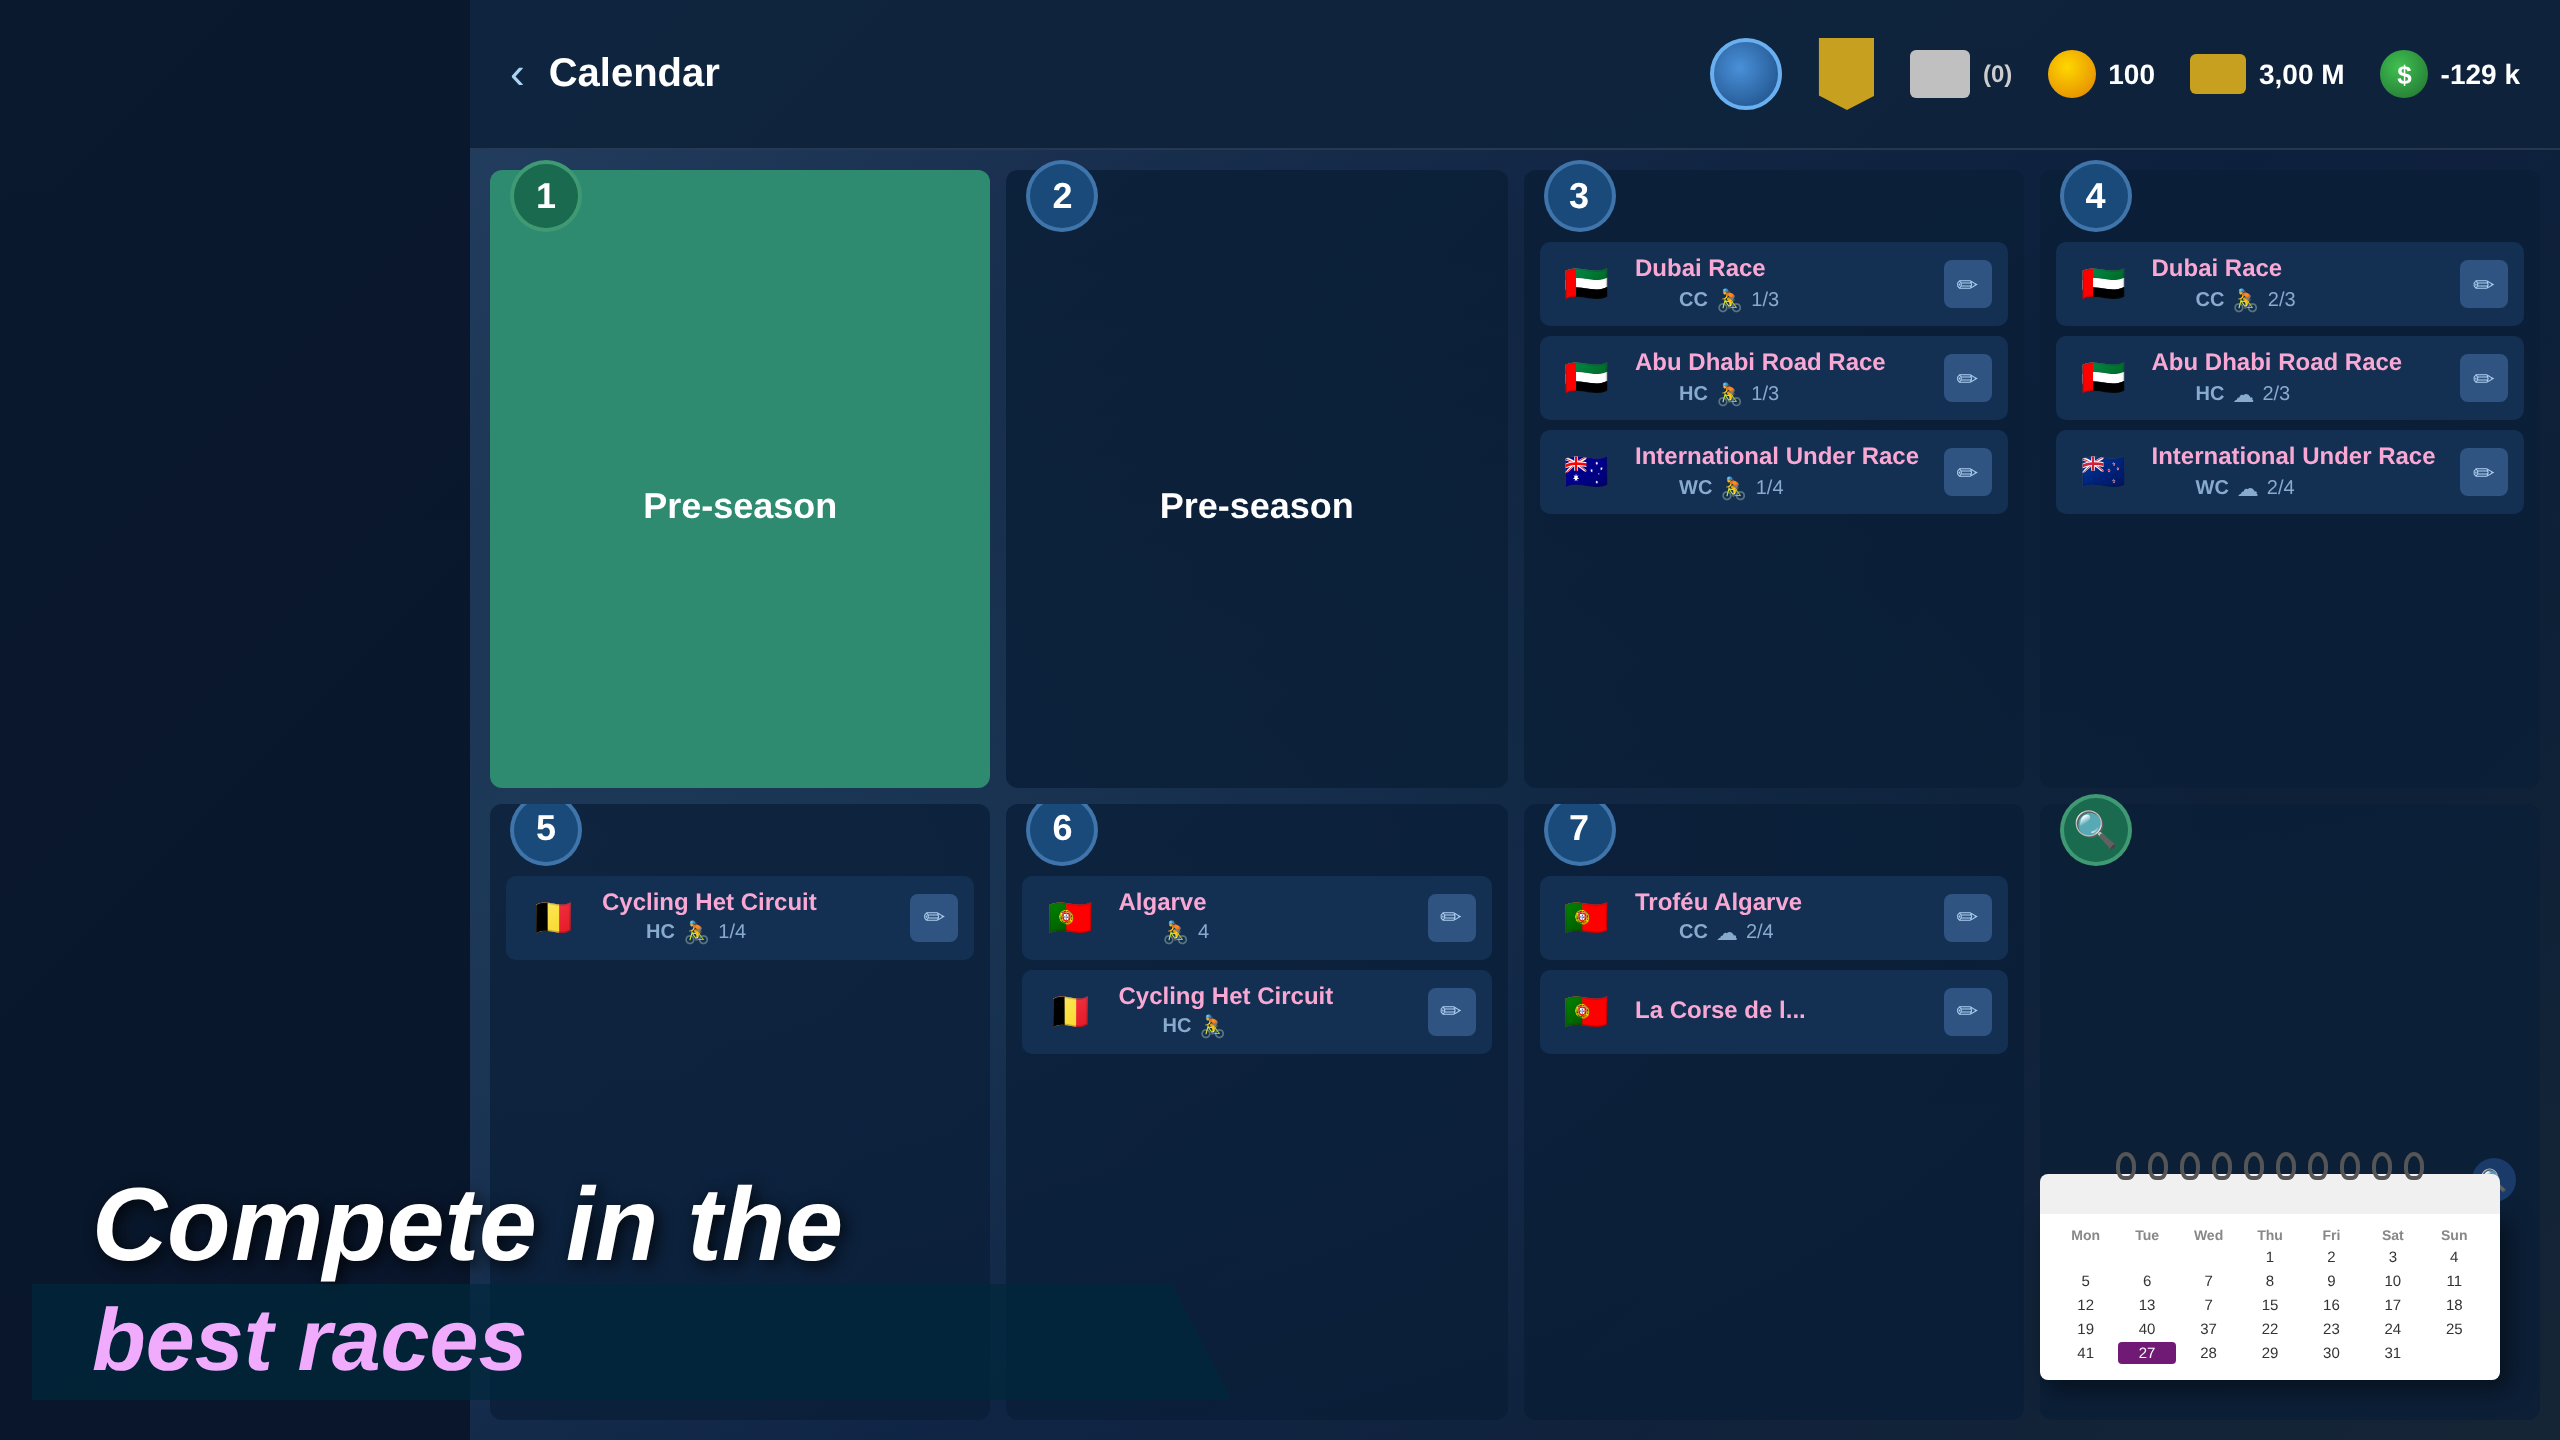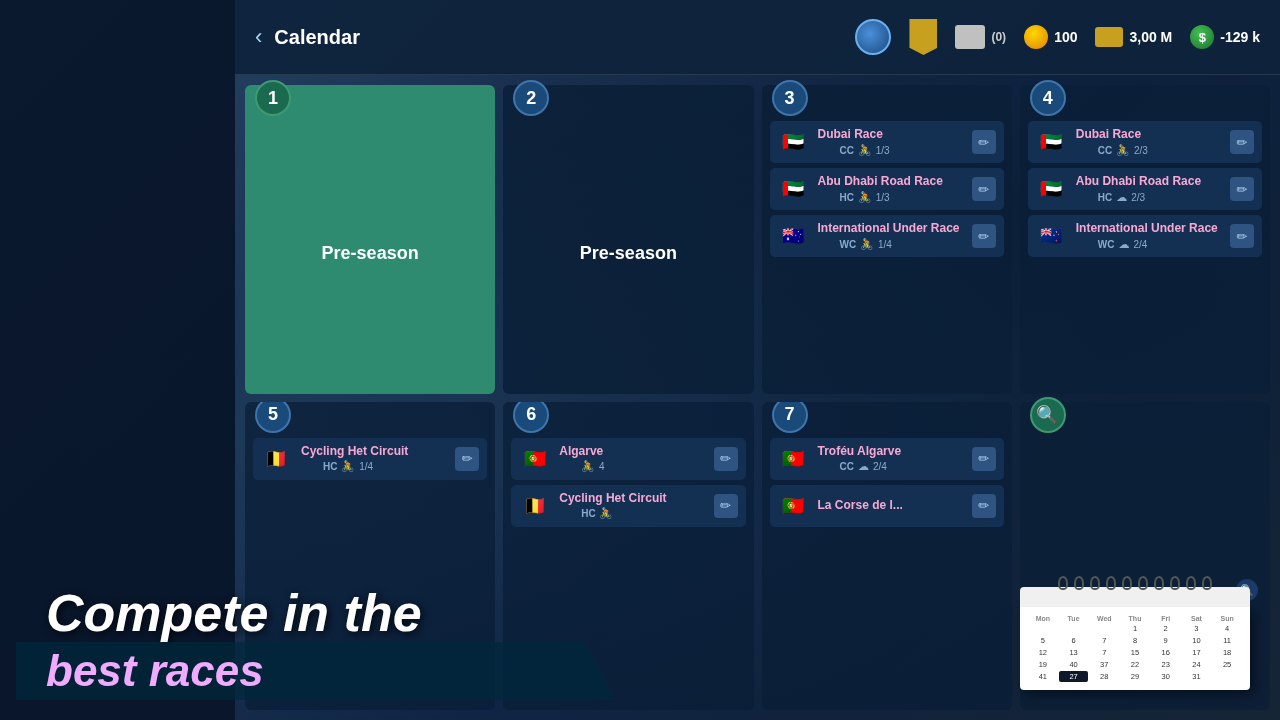--- a/index.html
+++ b/index.html
@@ -314,21 +314,21 @@
       text-align: center;
       font-weight: bold;
       font-size: 7px;
     }
     .cal-day {
       text-align: center;
       padding: 1px;
       font-size: 7.5px;
     }
     .cal-day.today {
-      background: #0f172a;
+      background: #701a75;
       color: white;
       border-radius: 2px;
     }
     .cal-day.empty { color: transparent; }
     .calendar-search {
       position: absolute;
       top: -8px; right: -8px;
       width: 22px; height: 22px;
       background: #1a3a6a;
       border-radius: 50%;

